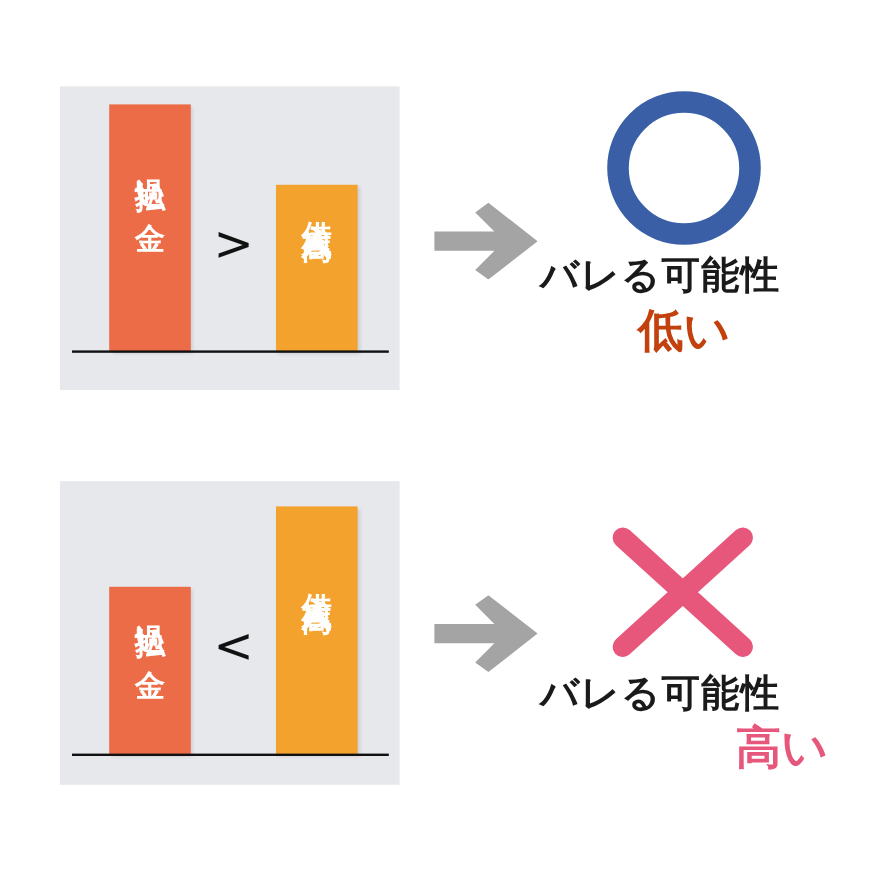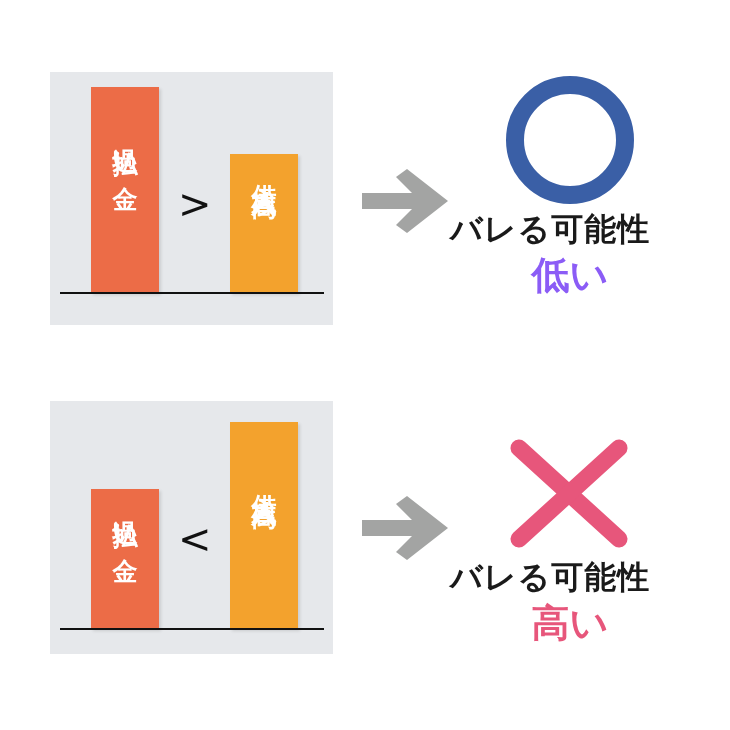--- a/index.html
+++ b/index.html
@@ -32,21 +32,21 @@
 
 <svg class="arrow" style="top:169px;" viewBox="0 0 90 64">
   <polygon points="2,24 52,24 36,8 47,0 88,32 47,64 36,56 52,40 2,40" fill="#a3a4a3"></polygon>
 </svg>
 
 <svg class="verdict-icon" style="left:505px;top:75px;" width="130" height="130" viewBox="0 0 130 130">
   <circle cx="65" cy="65" r="55" fill="none" stroke="#3a5fa6" stroke-width="18"></circle>
 </svg>
 
 <div class="caption" style="top:213px;">バレる可能性</div>
-<div class="level" style="top:256px;color:#8b5cf6;">低い</div>
+<div class="level" style="top:256px;color:#c2410c;">低い</div>
 
 <div class="panel" style="top:401px;">
   <div class="bar bar1" style="top:88px;height:140px;">
     <span class="label" style="margin-top:12px;">過払い金</span>
   </div>
   <div class="cmp" style="top:118px;">&lt;</div>
   <div class="bar bar2" style="top:21px;height:207px;">
     <span class="label" style="margin-top:52px;">借入残高</span>
   </div>
   <div class="baseline" style="top:227px;"></div>
@@ -55,13 +55,13 @@
 <svg class="arrow" style="top:496px;" viewBox="0 0 90 64">
   <polygon points="2,24 52,24 36,8 47,0 88,32 47,64 36,56 52,40 2,40" fill="#a3a4a3"></polygon>
 </svg>
 
 <svg class="verdict-icon" style="left:505px;top:436px;" width="130" height="115" viewBox="0 0 130 115">
   <line x1="14" y1="12" x2="114" y2="103" stroke="#e7567b" stroke-width="17" stroke-linecap="round"></line>
   <line x1="114" y1="12" x2="14" y2="103" stroke="#e7567b" stroke-width="17" stroke-linecap="round"></line>
 </svg>
 
 <div class="caption" style="top:561px;">バレる可能性</div>
-<div class="level" style="top:604px;color:#e7567b;">高い</div>
+<div class="level" style="top:604px;color:#e7567b;text-align:right;">高い</div>
 
 </body></html>

